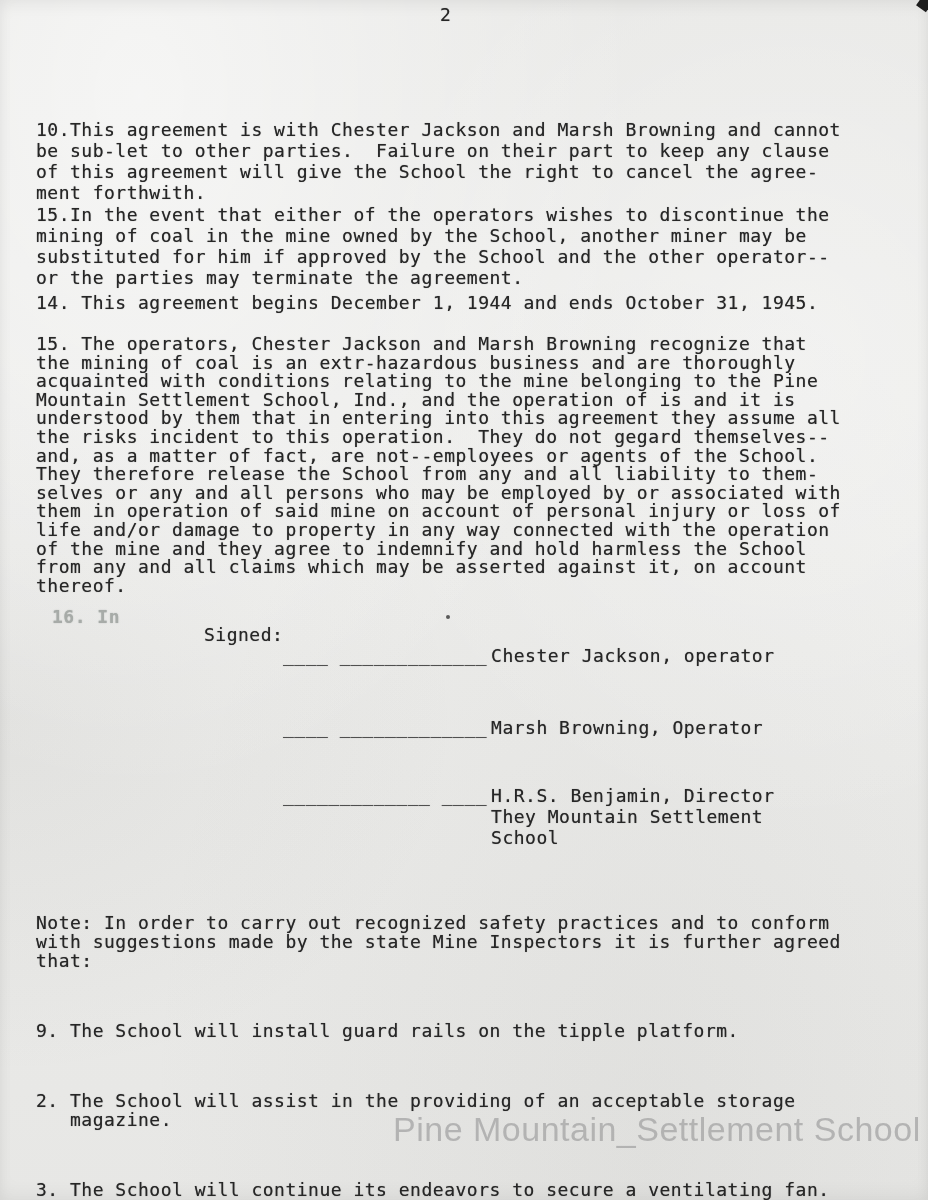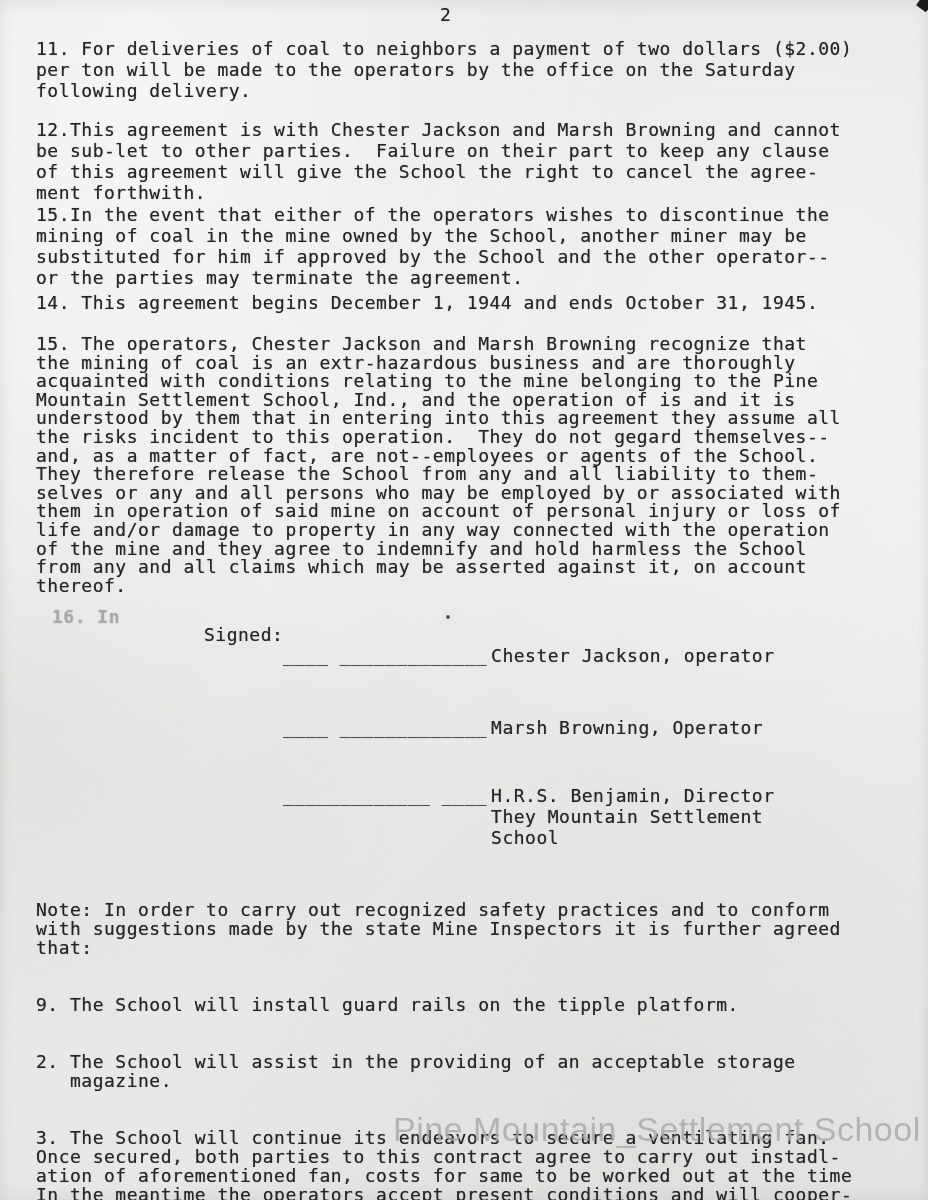--- a/index.html
+++ b/index.html
@@ -44,21 +44,21 @@
     display:flex;align-items:flex-start;
     white-space:pre-wrap;line-height:21px;
     text-shadow:0 0 0.8px rgba(35,35,35,0.6);
   }
   .sig-row1{top:645px;}
   .sig-row2{top:717px;}
   .sig-row3{top:785px;}
   .sig-line{white-space:pre;margin-right:4px;color:#2e2e2e;}
   .sig-label{white-space:pre-wrap;}
   .note{top:862px;line-height:19px;}
-  .note div{white-space:pre-wrap;}
+  .note div{white-space:pre-wrap;margin-top:13px;}
   .watermark{
     position:absolute;top:1110px;left:393px;
     font-family:"Liberation Sans","DejaVu Sans",sans-serif;
     font-size:34px;letter-spacing:0.5px;
     color:#a8a8a8;opacity:0.8;
     white-space:nowrap;
   }
   .corner-mark{
     position:absolute;top:-4px;right:-3px;
     width:12px;height:14px;
@@ -73,24 +73,21 @@
 </style>
 </head>
 <body>
 
 <div class="page">
 
   <div class="corner-mark"></div>
 
   <div class="typed page-number">2</div>
 
-  <div class="typed p11">11. For deliveries of coal to neighbors a payment of two dollars ($2.00)
-per ton will be made to the operators by the office on the Saturday
-following delivery.</div>
-  <div class="typed p12">12.This agreement is with Chester Jackson and Marsh Browning and cannot
+  <div class="typed p12">10.This agreement is with Chester Jackson and Marsh Browning and cannot
 be sub-let to other parties.  Failure on their part to keep any clause
 of this agreement will give the School the right to cancel the agree-
 ment forthwith.</div>
   <div class="typed p13">15.In the event that either of the operators wishes to discontinue the
 mining of coal in the mine owned by the School, another miner may be
 substituted for him if approved by the School and the other operator--
 or the parties may terminate the agreement.</div>
   <div class="typed p14">14. This agreement begins December 1, 1944 and ends October 31, 1945.</div>
   <div class="typed p15">15. The operators, Chester Jackson and Marsh Browning recognize that
 the mining of coal is an extr-hazardous business and are thoroughly

